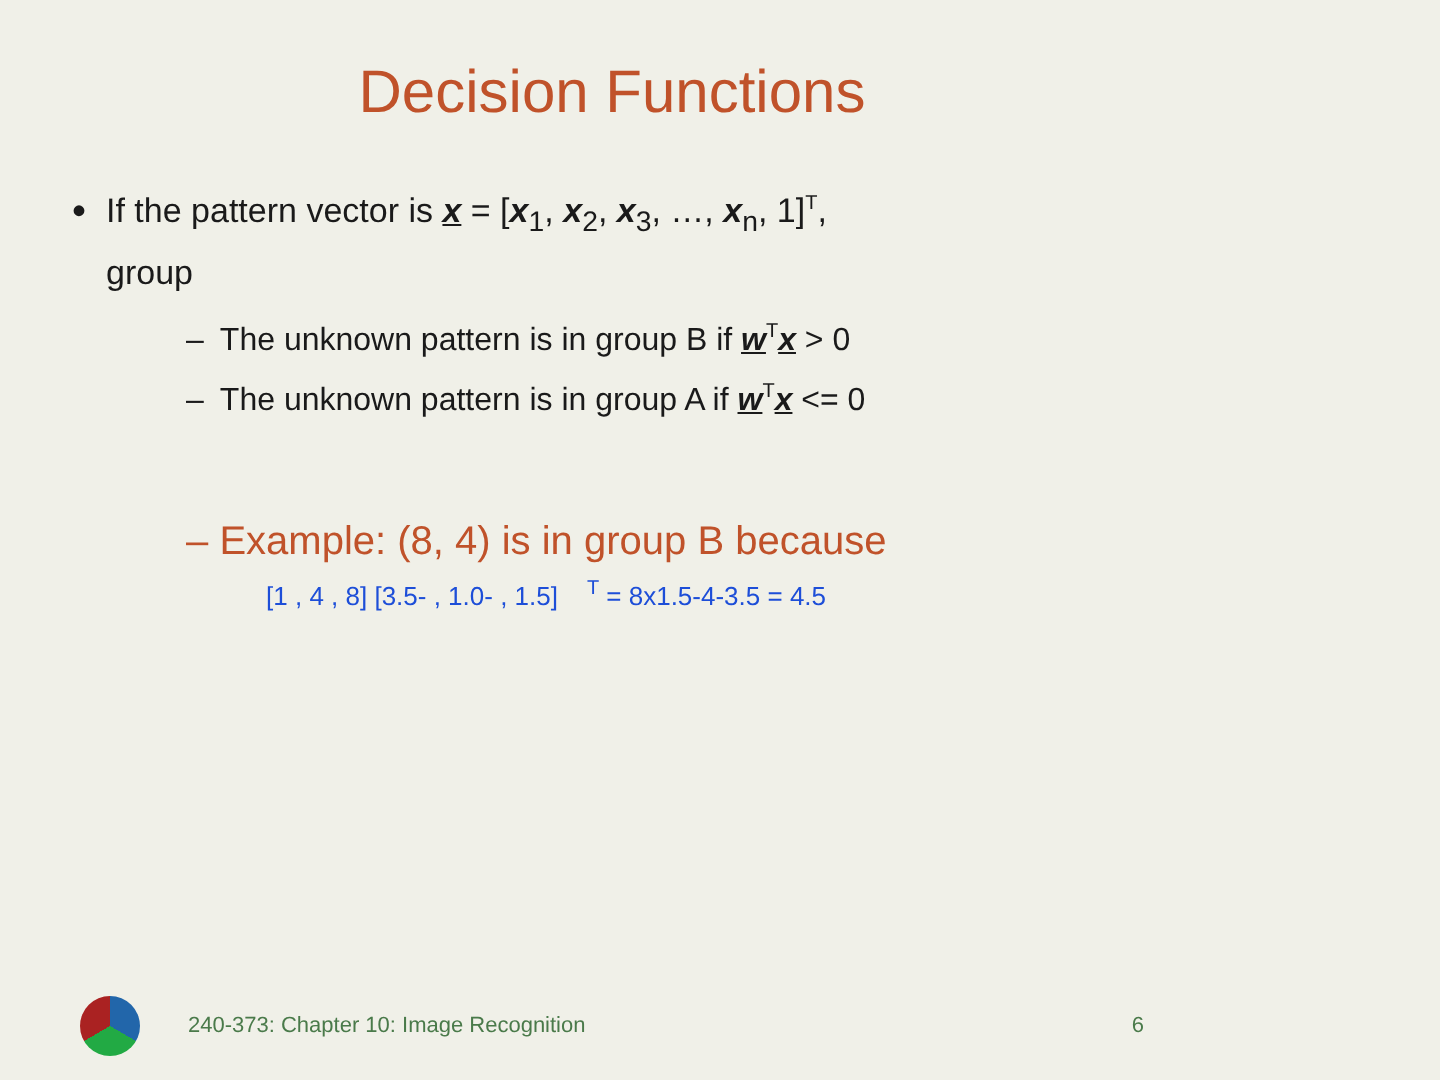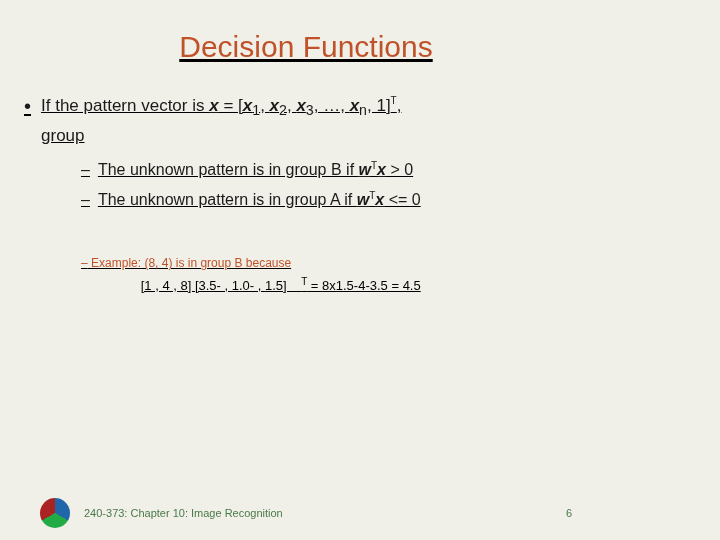--- a/index.html
+++ b/index.html
@@ -8,23 +8,22 @@
       height: 540px;
       background: #f0f0e8;
       font-family: Arial, sans-serif;
       overflow: hidden;
       position: relative;
     }
     .slide {
       width: 612px;
       height: 540px;
       background: #f0f0e8;
-      padding: 20px 24px;
+      padding: 20px 36px;
       position: relative;
-      text-decoration: underline;
     }
     .title {
       text-align: center;
       color: #c0522a;
       font-size: 30px;
       font-weight: normal;
       margin-bottom: 28px;
       margin-top: 10px;
     }
     .content {
@@ -59,29 +58,28 @@
       margin-right: 8px;
       flex-shrink: 0;
     }
     .example-item {
       margin-left: 40px;
       margin-bottom: 4px;
       font-size: 16px;
     }
     .example-line {
       color: #c0522a;
-      font-size: 12px;
+      font-size: 20px;
       margin-top: 42px;
     }
     .small-text {
       font-size: 13px;
-      color: #000000;
+      color: #1d4ed8;
       margin-left: 40px;
       line-height: 1.5;
-      text-align: right;
     }
     .underline-bold {
       font-weight: bold;
       font-style: italic;
       text-decoration: underline;
     }
     .italic-bold {
       font-weight: bold;
       font-style: italic;
     }
@@ -103,21 +101,21 @@
       width: 30px;
       height: 30px;
       border-radius: 50%;
       background: conic-gradient(#2266aa 0deg 120deg, #22aa44 120deg 240deg, #aa2222 240deg 360deg);
       position: relative;
       overflow: hidden;
     }
     .footer-left {
       display: flex;
       align-items: center;
-      gap: 14px;
+      gap: 24px;
     }
   </style>
 </head>
 <body>
 
 <div class="slide">
 
   <h1 class="title">Decision Functions</h1>
 
   <div class="content">

